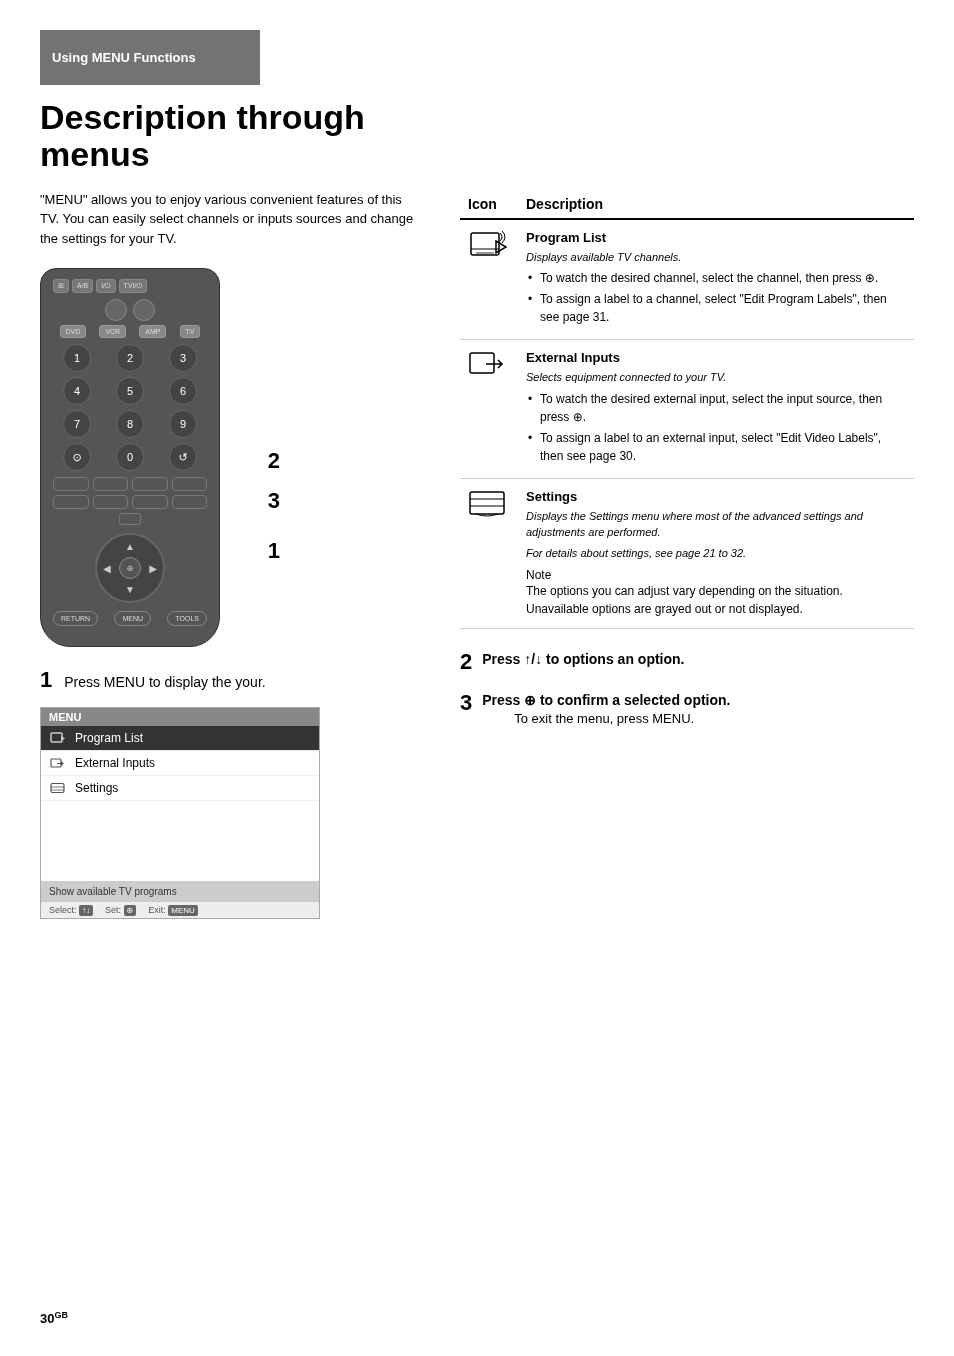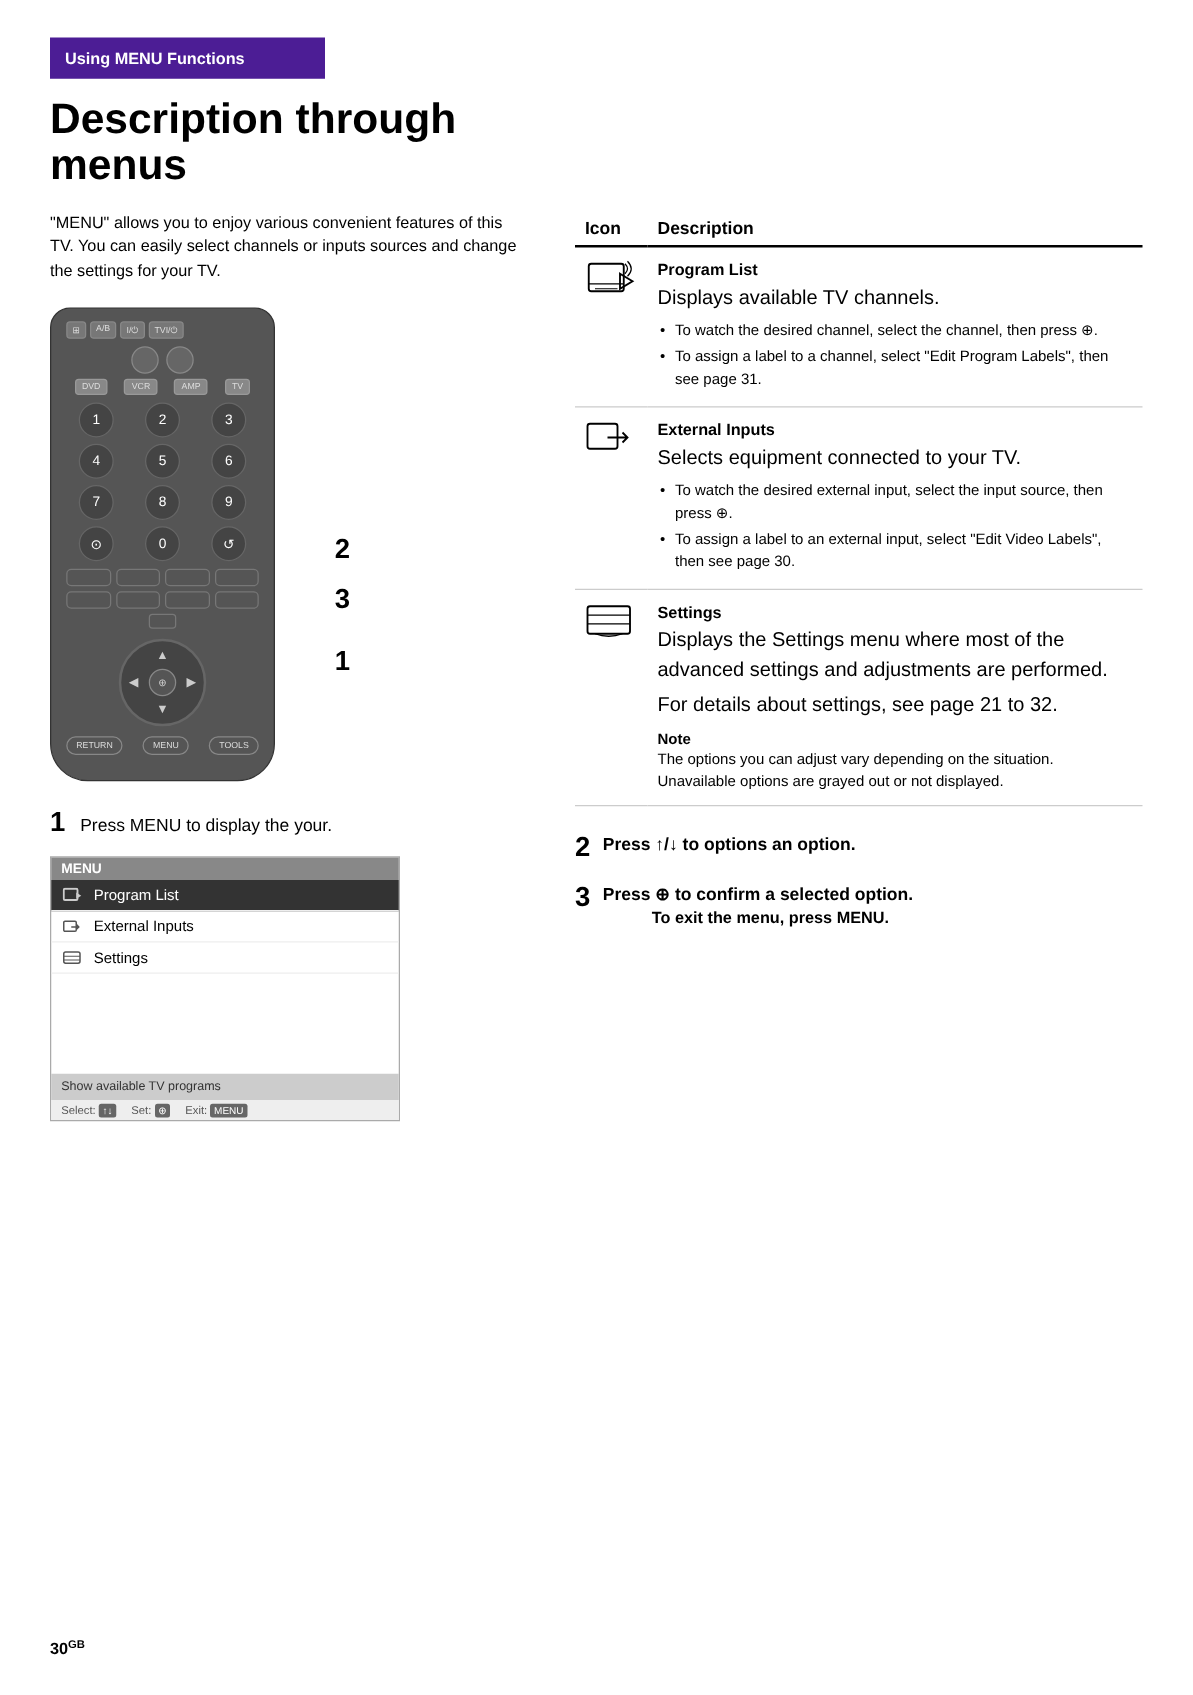--- a/index.html
+++ b/index.html
@@ -8,25 +8,25 @@
       font-size: 13px;
       background: #fff;
       color: #000;
       width: 954px;
       min-height: 1356px;
       padding: 30px 40px;
     }
 
     
     .header-bar {
-      background: #4c1d95;
+      background: #737373;
       color: #fff;
       font-size: 13px;
       font-weight: bold;
-      padding: 9px 12px;
+      padding: 20px 12px;
       margin-bottom: 14px;
       display: inline-block;
       min-width: 220px;
     }
 
     
     .page-title {
       font-size: 34px;
       font-weight: 900;
       line-height: 1.1;
@@ -297,41 +297,42 @@
       justify-content: center;
     }
 
     .desc-title {
       font-size: 13px;
       font-weight: bold;
       margin-bottom: 4px;
     }
 
     .desc-text {
-      font-size: 16px;
+      font-size: 11px;
       line-height: 1.5;
       margin-bottom: 4px;
+      font-style: italic;
     }
 
     .bullet-item {
       font-size: 12px;
       line-height: 1.5;
       padding-left: 14px;
       position: relative;
       margin-bottom: 3px;
     }
 
     .bullet-item::before {
       content: '•';
       position: absolute;
       left: 2px;
     }
 
     .note-label {
-      font-weight: bold;
+      font-weight: normal;
       font-size: 12px;
     }
 
     .note-text {
       font-size: 12px;
       line-height: 1.5;
     }
 
     
     .big-step {
@@ -349,23 +350,22 @@
     }
 
     .big-step-text {
       font-size: 14px;
       font-weight: bold;
       line-height: 1.5;
     }
 
     .big-step-sub {
       font-size: 13px;
-      font-weight: bold;
-      margin-left: 20px;
-      text-align: center;
+      font-weight: normal;
+      margin-left: 32px;
     }
 
     
     .page-number {
       position: fixed;
       bottom: 30px;
       left: 40px;
       font-size: 13px;
       font-weight: bold;
     }

